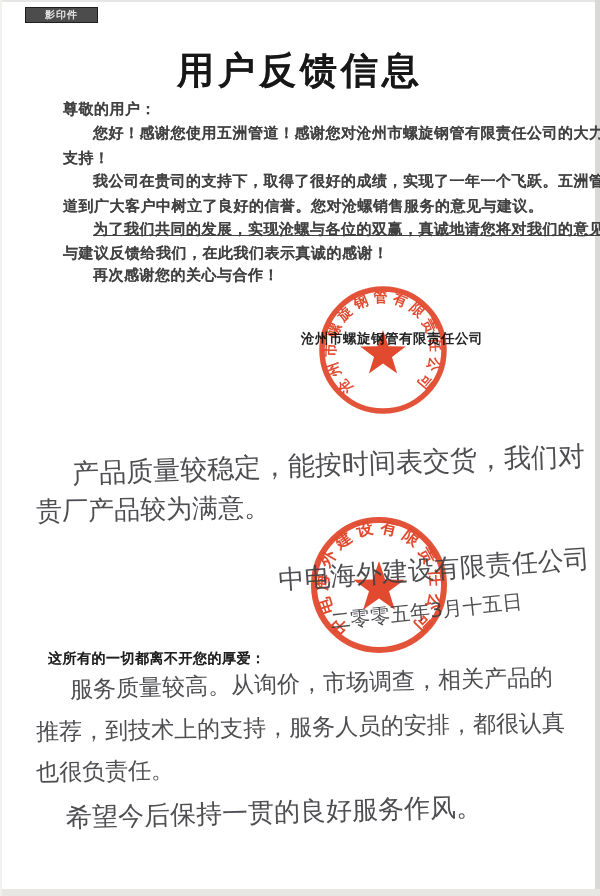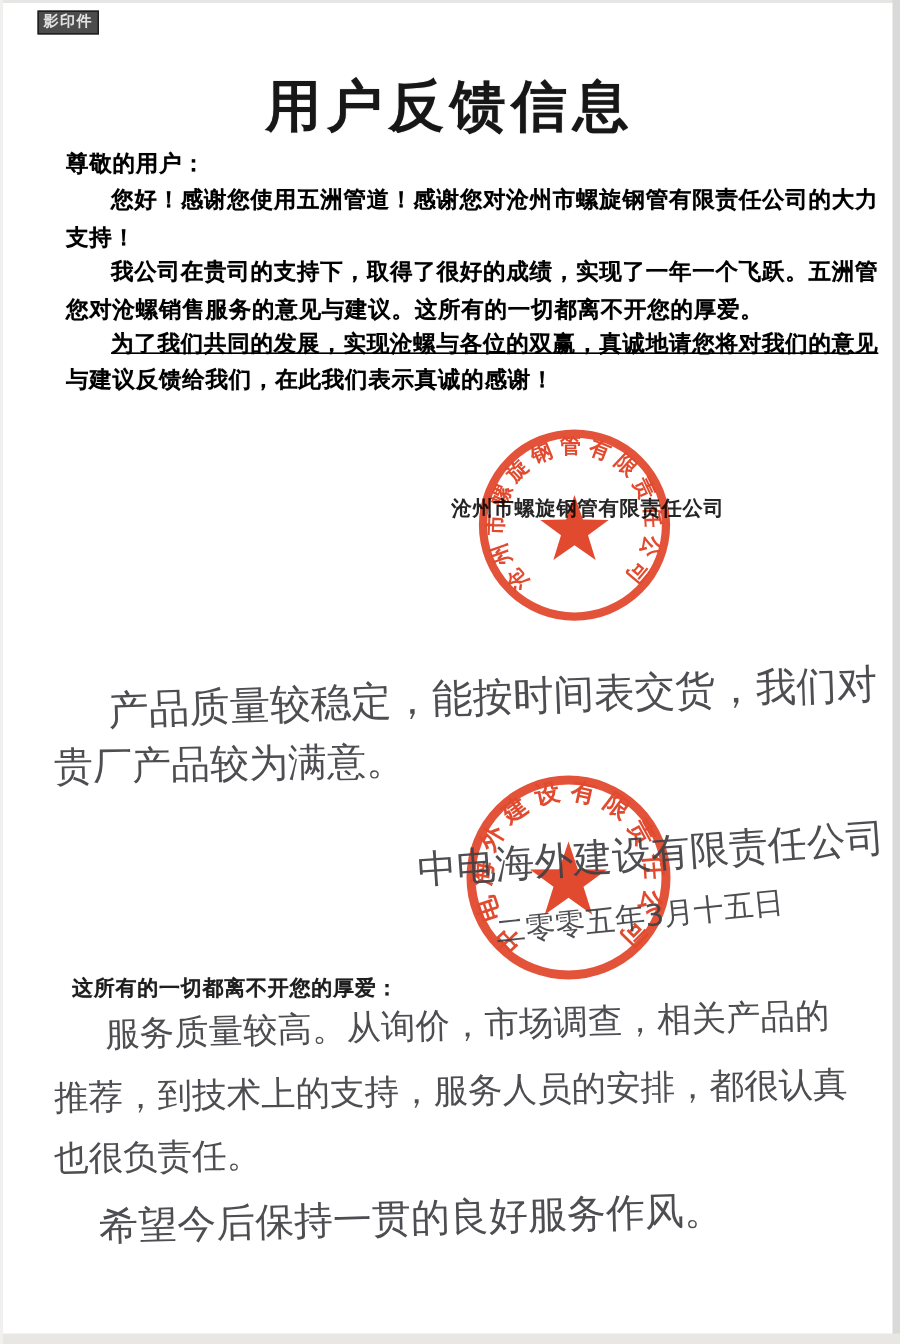--- a/index.html
+++ b/index.html
@@ -11,33 +11,33 @@
   
   .edge { position:absolute; pointer-events:none; }
   .edge-top    { top:0; left:0; width:100%; height:2px; background:#e6e6e4; }
   .edge-right  { top:0; right:0; width:5px; height:100%; background:#d9d9d7; }
   .edge-bottom { bottom:0; left:0; width:100%; height:7px; background:#e9e7e4; }
   .edge-left   { top:0; left:0; width:2px; height:100%; background:#f0f0ee; }
 
   .copy-stamp {
     position:absolute; left:25px; top:7px;
     background:#4c4c4c; color:#e3e3e3; border:1px solid #1e1e1e;
-    font-size:10px; line-height:12px; padding:1px 3px; letter-spacing:1px;
+    font-size:10px; line-height:12px; padding:1px 19px; letter-spacing:1px;
     font-family:"Liberation Sans", sans-serif; font-weight:bold;
   }
 
   .doc-title {
     position:absolute; top:46px; left:0; width:100%;
     text-align:center; font-size:37px; font-weight:bold; letter-spacing:4px;
     color:#171717; text-shadow:0 0 0.6px rgba(0,0,0,.55);
   }
 
   .pline {
-    position:absolute; left:44px; white-space:nowrap;
-    font-size:15px; font-weight:600; color:#000000;
+    position:absolute; left:63px; white-space:nowrap;
+    font-size:15px; font-weight:600; color:#404040;
     text-shadow:0 0 0.5px rgba(0,0,0,.45); letter-spacing:0.5px;
   }
   .indent { padding-left:30px;text-align:right; }
 
   .company-print {
     position:absolute; left:301px; top:330px; white-space:nowrap;
     font-size:13.5px; font-weight:bold; color:#262626; letter-spacing:0.5px;
   }
   .date-line {
     position:absolute; left:311px; top:378px; white-space:nowrap;
@@ -71,23 +71,24 @@
   <div class="edge edge-left"></div>
 
   <div class="copy-stamp">影印件</div>
 
   <div class="doc-title">用户反馈信息</div>
 
   <div class="pline" style="top:100px;">尊敬的用户：</div>
   <div class="pline indent" style="top:124px;">您好！感谢您使用五洲管道！感谢您对沧州市螺旋钢管有限责任公司的大力</div>
   <div class="pline" style="top:149px;">支持！</div>
   <div class="pline indent" style="top:172px;">我公司在贵司的支持下，取得了很好的成绩，实现了一年一个飞跃。五洲管</div>
-  <div class="pline" style="top:197px;">您对沧螺销售服务的意见与建议。这所有的一切都离不开您的厚爱。</div>
+  <div class="pline" style="top:197px;">道到广大客户中树立了良好的信誉。您对沧螺销售服务的意见与建议。</div>
   <div class="pline indent" style="top:220px;text-decoration:underline;">为了我们共同的发展，实现沧螺与各位的双赢，真诚地请您将对我们的意见</div>
   <div class="pline" style="top:244px;">与建议反馈给我们，在此我们表示真诚的感谢！</div>
+  <div class="pline indent" style="top:266px;">再次感谢您的关心与合作！</div>
 
   <div class="company-print">沧州市螺旋钢管有限责任公司</div>
 
 
   <svg class="stamp" style="left:313px; top:280px;" width="140" height="140" viewBox="0 0 140 140">
     <circle cx="70" cy="70" r="61" fill="none" stroke="#df3a1c" stroke-width="5.5" opacity="0.95"></circle>
     <path id="arc1" d="M 40.5 107.8 A 48 48 0 1 1 99.5 107.8" fill="none"></path>
     <text font-size="14" fill="#df3a1c" letter-spacing="4.2" font-family="Liberation Serif, serif" font-weight="bold">
       <textPath href="#arc1">沧州市螺旋钢管有限责任公司</textPath>
     </text>

